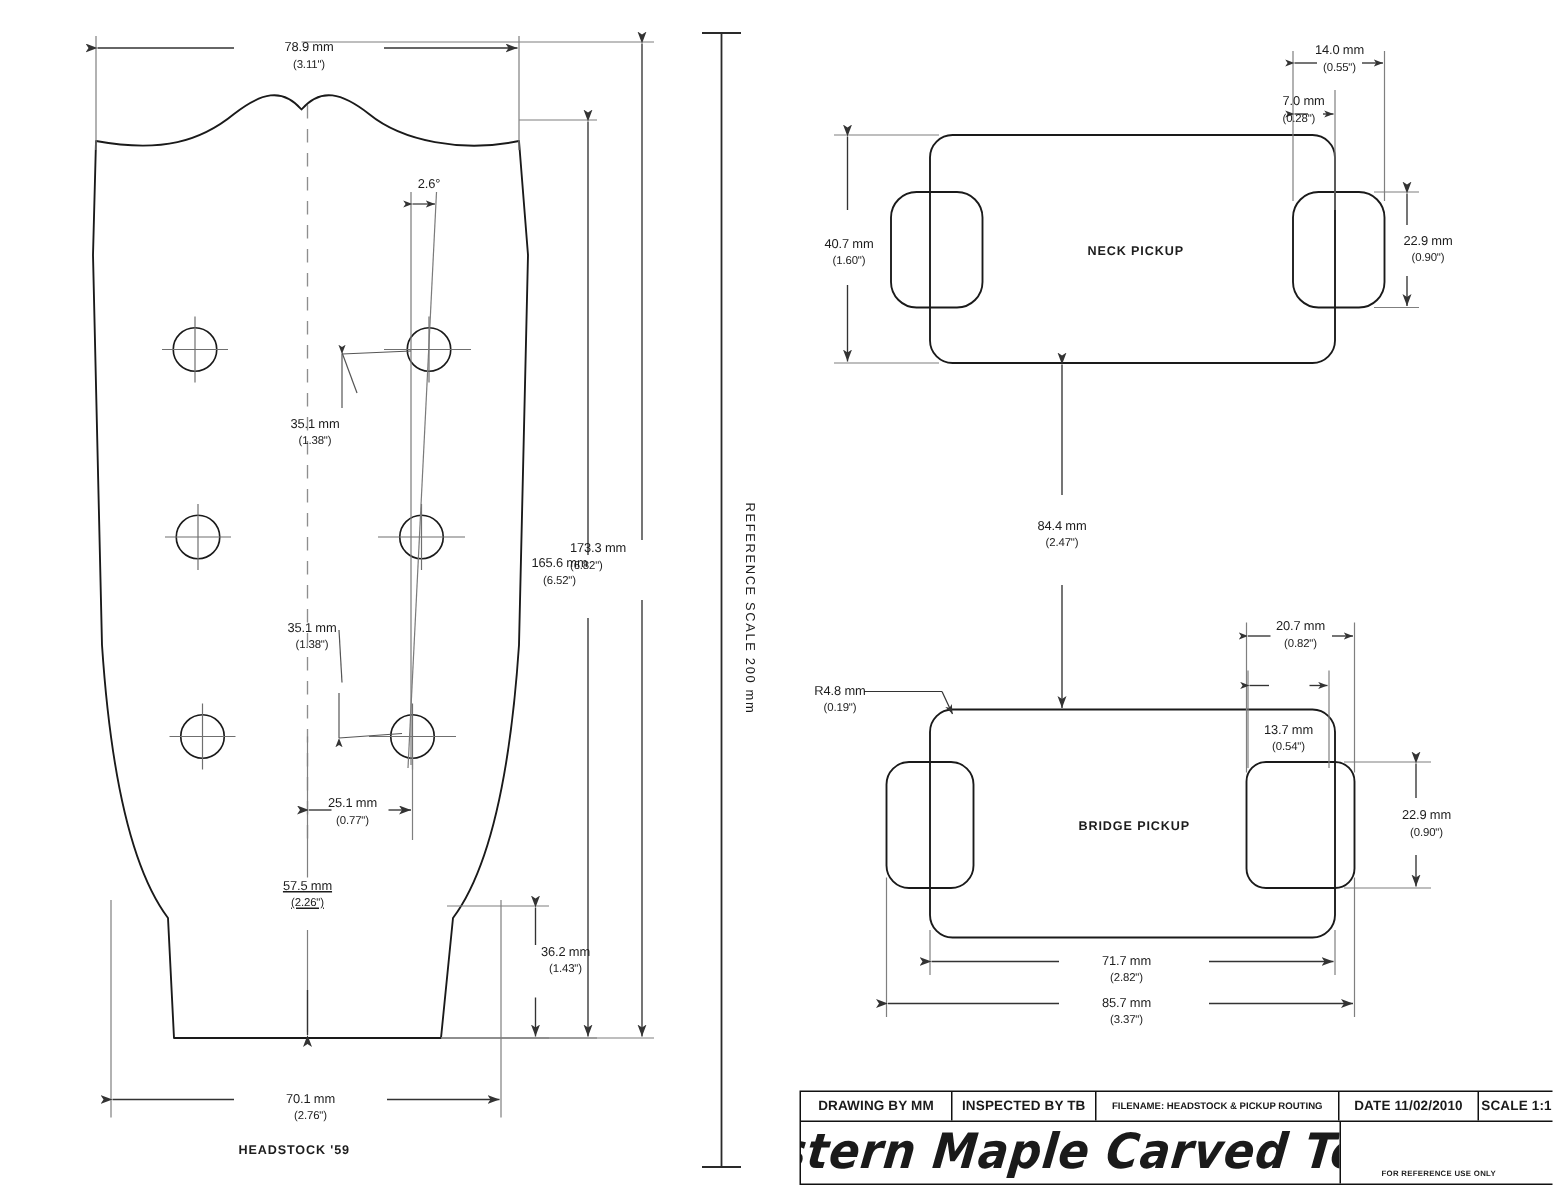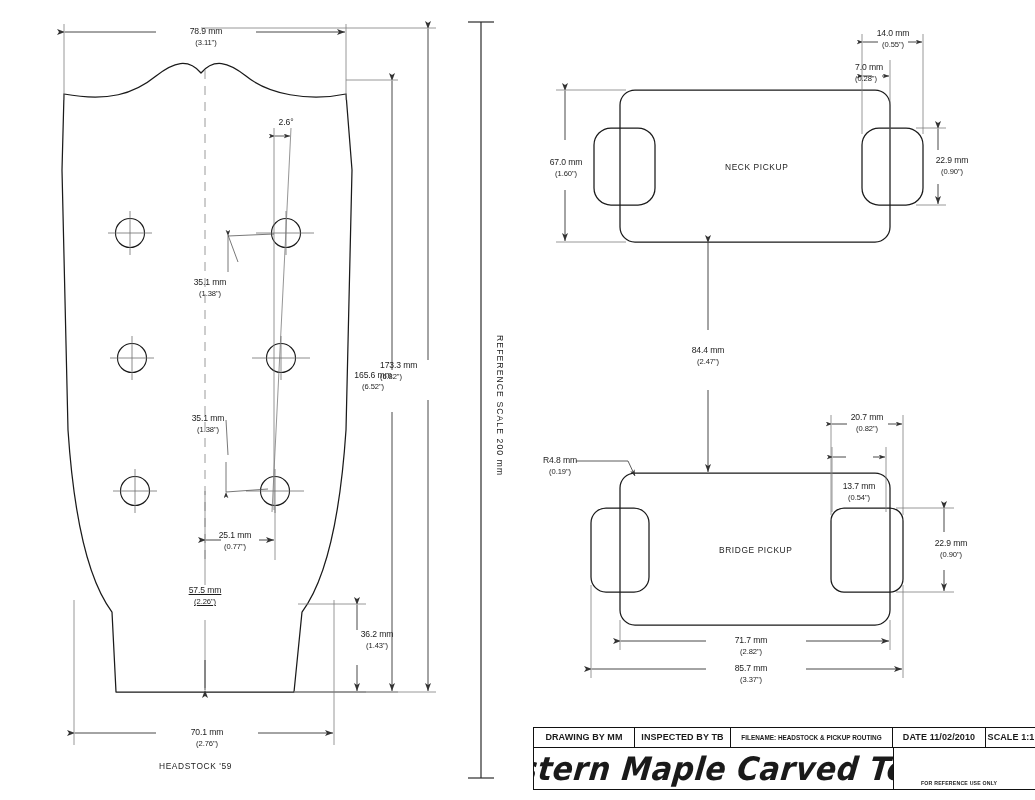--- a/index.html
+++ b/index.html
@@ -23,20 +23,21 @@
     text-align:center;
     pointer-events:none;
   }
   .dim .u{font-size:7.6px;}
   .lbl{
     position:absolute;
     font-size:8.4px;
     letter-spacing:0.6px;
     color:#1d1d1d;
     white-space:nowrap;
+    font-weight:bold;
   }
   .vlabel{
     position:absolute;
     font-size:8.6px;
     letter-spacing:1.1px;
     white-space:nowrap;
     transform-origin:0 0;
     transform:rotate(90deg);
   }
 
@@ -410,21 +411,21 @@
     <span>2.6°</span>
   </div>
 
   <div class="lbl" style="left:143px;top:761px;">HEADSTOCK '59</div>
 
   <div class="vlabel" style="left:489px;top:335px;">REFERENCE SCALE 200 mm</div>
 
   <div class="lbl" style="left:709px;top:162px;">NECK PICKUP</div>
 
   <div class="dim" style="left:515px;top:157px;width:70px;">
-    <span>67.0 mm</span><br>
+    <span>40.7 mm</span><br>
     <span class="u">(1.60")</span>
   </div>
 
   <div class="dim" style="left:841px;top:28px;width:72px;">
     <span>14.0 mm</span><br>
     <span class="u">(0.55")</span>
   </div>
 
   <div class="dim" style="left:839px;top:62px;width:58px;text-align:left;">
     <span>7.0 mm</span><br>

